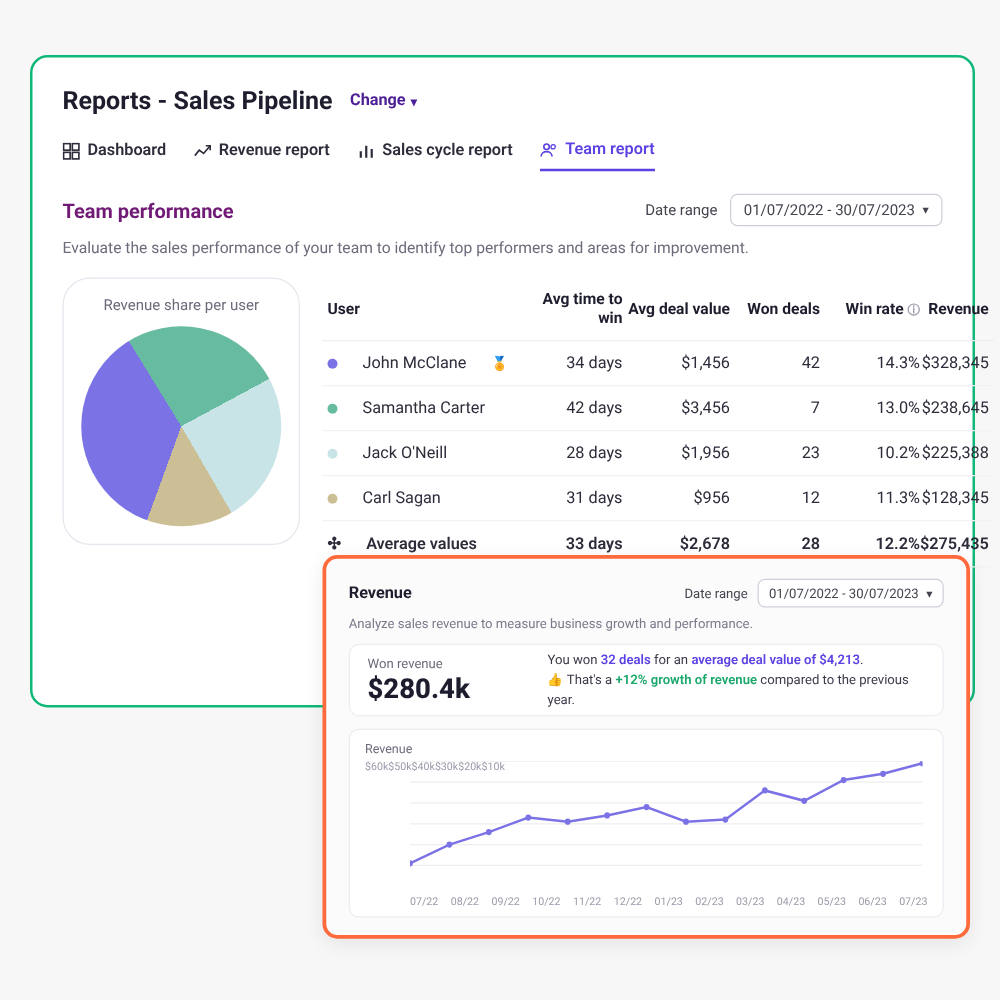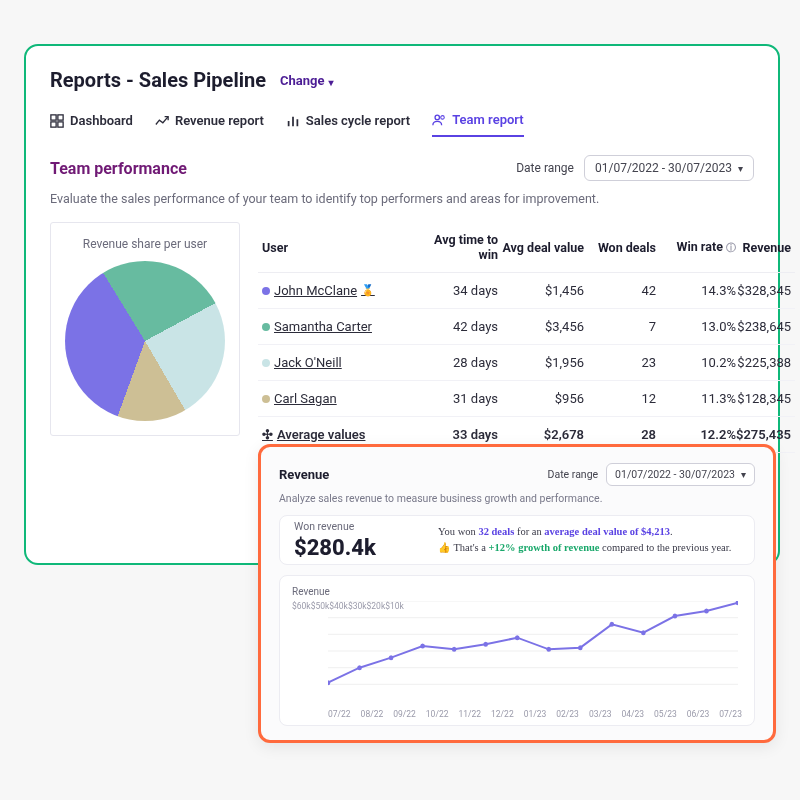--- a/index.html
+++ b/index.html
@@ -35,34 +35,34 @@
   .section-bar { margin-top: 18px; display: flex; align-items: center; justify-content: space-between; }
   .section-title { font-size: 16px; font-weight: 700; color: #701a75; }
   .date-range { display: flex; align-items: center; gap: 10px; font-size: 12px; color: #44444f; }
   .date-pill { border: 1px solid #cfcfd9; border-radius: 6px; padding: 5px 10px; font-size: 12px; cursor: pointer; display: inline-flex; align-items: center; gap: 6px; background:#fff; }
 
   .section-sub { margin-top: 10px; font-size: 12.5px; color: #6b6b7b; }
 
   .content-row { margin-top: 16px; display: flex; gap: 18px; align-items: flex-start; }
 
   .pie-card {
-    border: 1px solid #e6e6ee; border-radius: 3px; padding: 14px;
+    border: 1px solid #e6e6ee; border-radius: 22px; padding: 14px;
     width: 200px; background:#fff;
   }
   .pie-card-title { font-size: 12px; color: #6b6b7b; margin-bottom: 10px; text-align:center; }
   .pie { width: 160px; height: 160px; border-radius: 50%; margin: 0 auto; }
 
   .table { flex: 1; font-size: 13px; }
   .thead, .trow { display: grid; grid-template-columns: 150px 86px 86px 72px 80px 1fr; align-items: center; padding: 10px 4px; }
   .thead { font-weight: 700; color: #1d1d2e; border-bottom: 1px solid #ededf2; }
   .thead .th { font-size: 12.5px; }
   .trow { border-bottom: 1px solid #f1f1f6; color: #2c2c3a; }
   .trow:last-child { font-weight: 600; }
   .th-right, .td-right { text-align: right; }
-  .user-cell { display: flex; align-items: center; gap: 4px; text-decoration: underline; }
+  .user-cell { display: flex; align-items: center; gap: 20px; }
   .dot { width: 8px; height: 8px; border-radius: 50%; display: inline-block; }
   .medal { color:#d6a24a; font-size:11px; }
   .info { font-size:10px; color:#9a9aaa; }
 
   
   .window-overlay {
     position: absolute;
     left: 258px; top: 444px;
     width: 518px;
     background: #fbfbfc;
@@ -74,21 +74,21 @@
   .ov-header { display:flex; align-items:center; justify-content:space-between; }
   .ov-title { font-size: 13px; font-weight: 700; color:#1d1d2e; }
   .ov-date { display:flex; align-items:center; gap:8px; font-size:10.5px; color:#44444f; }
   .ov-date .date-pill { font-size:10.5px; padding:4px 8px; }
   .ov-sub { font-size: 10.5px; color:#79798a; margin-top:6px; }
 
   .ov-summary { margin-top: 10px; border:1px solid #ececf2; border-radius:8px; background:#fff; padding: 4px 14px; display:flex; align-items: center; gap: 24px; }
   .ov-sum-left { min-width: 120px; }
   .ov-sum-label { font-size: 10.5px; color:#6b6b7b; }
   .ov-sum-value { font-size: 22px; font-weight: 800; color:#1d1d2e; margin-top:2px; }
-  .ov-sum-text { font-size: 10.5px; color:#3a3a48; line-height:1.5;font-family:Liberation Serif, serif; }
+  .ov-sum-text { font-size: 10.5px; color:#3a3a48; line-height:1.5; }
   .ov-sum-text .em { color:#5a42e3; font-weight:600; }
   .ov-sum-text .up { color:#1aa86b; font-weight:600; }
   .thumb { color:#1aa86b; font-size:10px; margin-right:3px; }
 
   .ov-chart-card { margin-top: 10px; border:1px solid #ececf2; border-radius:8px; background:#fff; padding: 10px 12px 6px 12px; }
   .ov-chart-title { font-size: 10px; color:#6b6b7b; }
   .ov-chart-area { position:relative; height: 118px; margin-top:4px; }
 
   .ylabels { position:absolute; left:0; top:0; bottom:18px; width:32px; display:flex; flex-direction:row; justify-content:space-between; font-size:8.5px; color:#9a9aaa; text-align:right; }
   .xlabels { position:absolute; left:36px; right:0; bottom:0; display:flex; justify-content:space-between; font-size:8.5px; color:#9a9aaa; }

